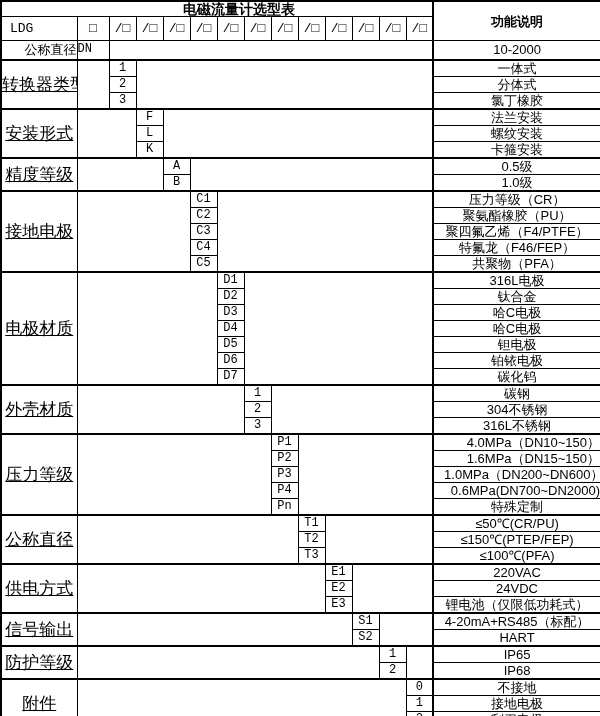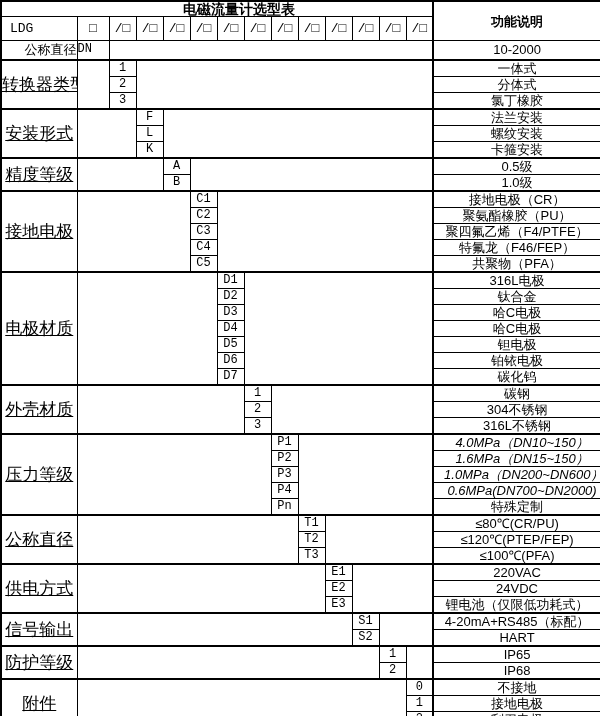--- a/index.html
+++ b/index.html
@@ -28,21 +28,21 @@
   tr.r-opt{height:16px;}
   td.title{font-weight:bold;font-size:14px;line-height:14px;padding-left:44px;}
   td.fn{border-left:2px solid #000;}
   td.fn-header{font-weight:bold;font-size:13px;}
   td.sec{border-top:2px solid #000;}
   td.code{font-family:"Liberation Mono","DejaVu Sans Mono","DejaVu Sans",monospace;font-size:12px;}
   td.slot{font-family:"Liberation Mono","DejaVu Sans Mono","DejaVu Sans",monospace;font-size:13px;padding:0;}
   td.model-prefix{text-align:left;padding-left:8px;font-size:13px;}
   td.dn-label{text-align:right;padding-left:2px;}
   td.dn-code{text-align:left;padding-left:0;}
-  td.left{text-align:center;padding-left:10px;font-style:italic;}
+  td.left{text-align:right;padding-left:10px;}
   td.label{font-size:17px;text-decoration:underline;}
 </style>
 </head>
 <body>
 
 <table>
   <colgroup>
     <col style="width:76px">
       <col style="width:32px">
     <col style="width:27px">
@@ -125,21 +125,21 @@
       </tr>
       <tr class="r-opt">
         <td class="code">B</td>
         <td class="fn">1.0级</td>
       </tr>
       <tr class="r-opt">
         <td class="label sec" rowspan="5">接地电极</td>
         <td class="sec" colspan="4" rowspan="5"></td>
         <td class="code sec">C1</td>
         <td class="sec" colspan="8" rowspan="5"></td>
-        <td class="fn sec">接地电极（CR）</td>
+        <td class="fn sec">压力等级（CR）</td>
       </tr>
       <tr class="r-opt">
         <td class="code">C2</td>
         <td class="fn">聚氨酯橡胶（PU）</td>
       </tr>
       <tr class="r-opt">
         <td class="code">C3</td>
         <td class="fn">聚四氟乙烯（F4/PTFE）</td>
       </tr>
       <tr class="r-opt">
@@ -217,25 +217,25 @@
       </tr>
       <tr class="r-opt">
         <td class="code">Pn</td>
         <td class="fn">特殊定制</td>
       </tr>
       <tr class="r-opt">
         <td class="label sec" rowspan="3">公称直径</td>
         <td class="sec" colspan="8" rowspan="3"></td>
         <td class="code sec">T1</td>
         <td class="sec" colspan="4" rowspan="3"></td>
-        <td class="fn sec">≤80℃(CR/PU)</td>
+        <td class="fn sec">≤50℃(CR/PU)</td>
       </tr>
       <tr class="r-opt">
         <td class="code">T2</td>
-        <td class="fn">≤120℃(PTEP/FEP)</td>
+        <td class="fn">≤150℃(PTEP/FEP)</td>
       </tr>
       <tr class="r-opt">
         <td class="code">T3</td>
         <td class="fn">≤100℃(PFA)</td>
       </tr>
       <tr class="r-opt">
         <td class="label sec" rowspan="3">供电方式</td>
         <td class="sec" colspan="9" rowspan="3"></td>
         <td class="code sec">E1</td>
         <td class="sec" colspan="3" rowspan="3"></td>

